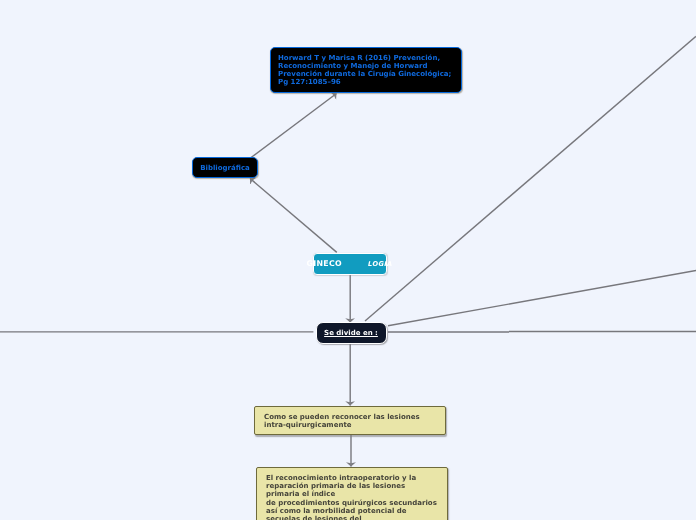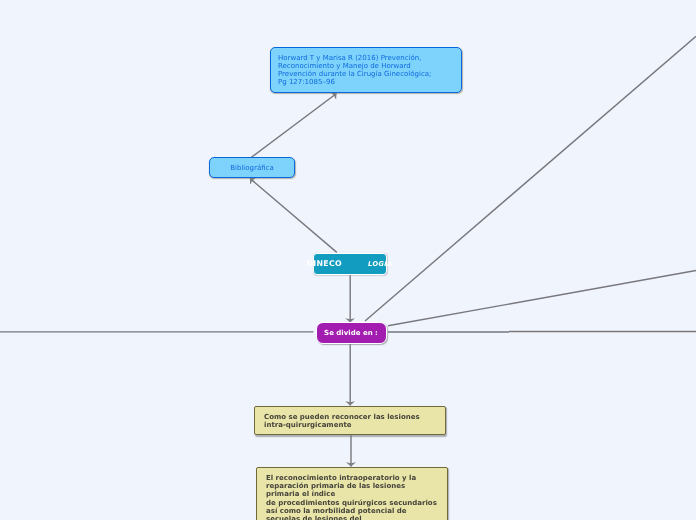--- a/index.html
+++ b/index.html
@@ -10,57 +10,58 @@
     font-family:"DejaVu Sans", sans-serif;
     position:relative;
     -webkit-font-smoothing:antialiased;
     text-rendering:geometricPrecision;
   }
   #canvas{position:absolute;inset:0;width:696px;height:520px;}
   .node{position:absolute;box-sizing:border-box;transform:translateZ(0);}
 
   
   .n-blue{
-    background:#7dd3fc;
+    background:#000000;
     border:1.5px solid #0668db;
     border-radius:5px;
     color:#0f6ade;
-    font-weight:normal;
+    font-weight:bold;
     box-shadow:0.9px 1px 1px rgba(130,115,85,.5);
   }
   
   .n-teal{
     background:#119cc0;
     border:1.5px solid #ffffff;
     border-radius:4px;
     color:#ffffff;
     font-weight:bold;
     box-shadow:0.8px 0.9px 1px rgba(150,150,156,.35);
   }
   
   .n-red{
-    background:#a21caf;
+    background:#0f172a;
     border:1.5px solid #ffffff;
     border-radius:7px;
     color:#ffffff;
     font-weight:bold;
     box-shadow:1px 1px 1.1px rgba(130,130,136,.65);
+    text-decoration:underline;
   }
   
   .n-yellow{
     background:#e9e5a8;
     border:1.3px solid #6e6a3c;
     border-radius:2px;
     color:#45443a;
     font-weight:bold;
     box-shadow:1px 1.1px 1.2px rgba(125,125,128,.6);
   }
   .node div{white-space:nowrap;}
   #n-ref{left:270px;top:46.5px;width:192px;height:46px;padding:7.5px 7px 0 7px;font-size:7px;line-height:7.95px;}
-  #n-bib{left:209px;top:157px;width:86px;height:21px;display:flex;align-items:center;justify-content:center;font-size:7px;text-align:center;}
+  #n-bib{left:192px;top:157px;width:66px;height:21px;display:flex;align-items:center;justify-content:center;font-size:7px;text-align:center;}
   #n-gin{left:312.5px;top:252.5px;width:74px;height:22px;display:flex;align-items:center;justify-content:center;gap:26px;}
   #n-gin .big{font-size:7.8px;letter-spacing:.35px;}
   #n-gin .small{font-size:6.6px;letter-spacing:.4px;font-style:italic;}
   #n-div{left:315.5px;top:321.5px;width:71px;height:22px;display:flex;align-items:center;justify-content:center;font-size:7px;}
   #n-como{left:254px;top:406px;width:192px;height:29px;padding:5.7px 9px;font-size:7px;line-height:8.2px;}
   #n-rec{left:256px;top:467px;width:192px;height:62px;padding:5.7px 9px;font-size:7px;line-height:8.3px;}
 </style>
 </head>
 <body>
 

